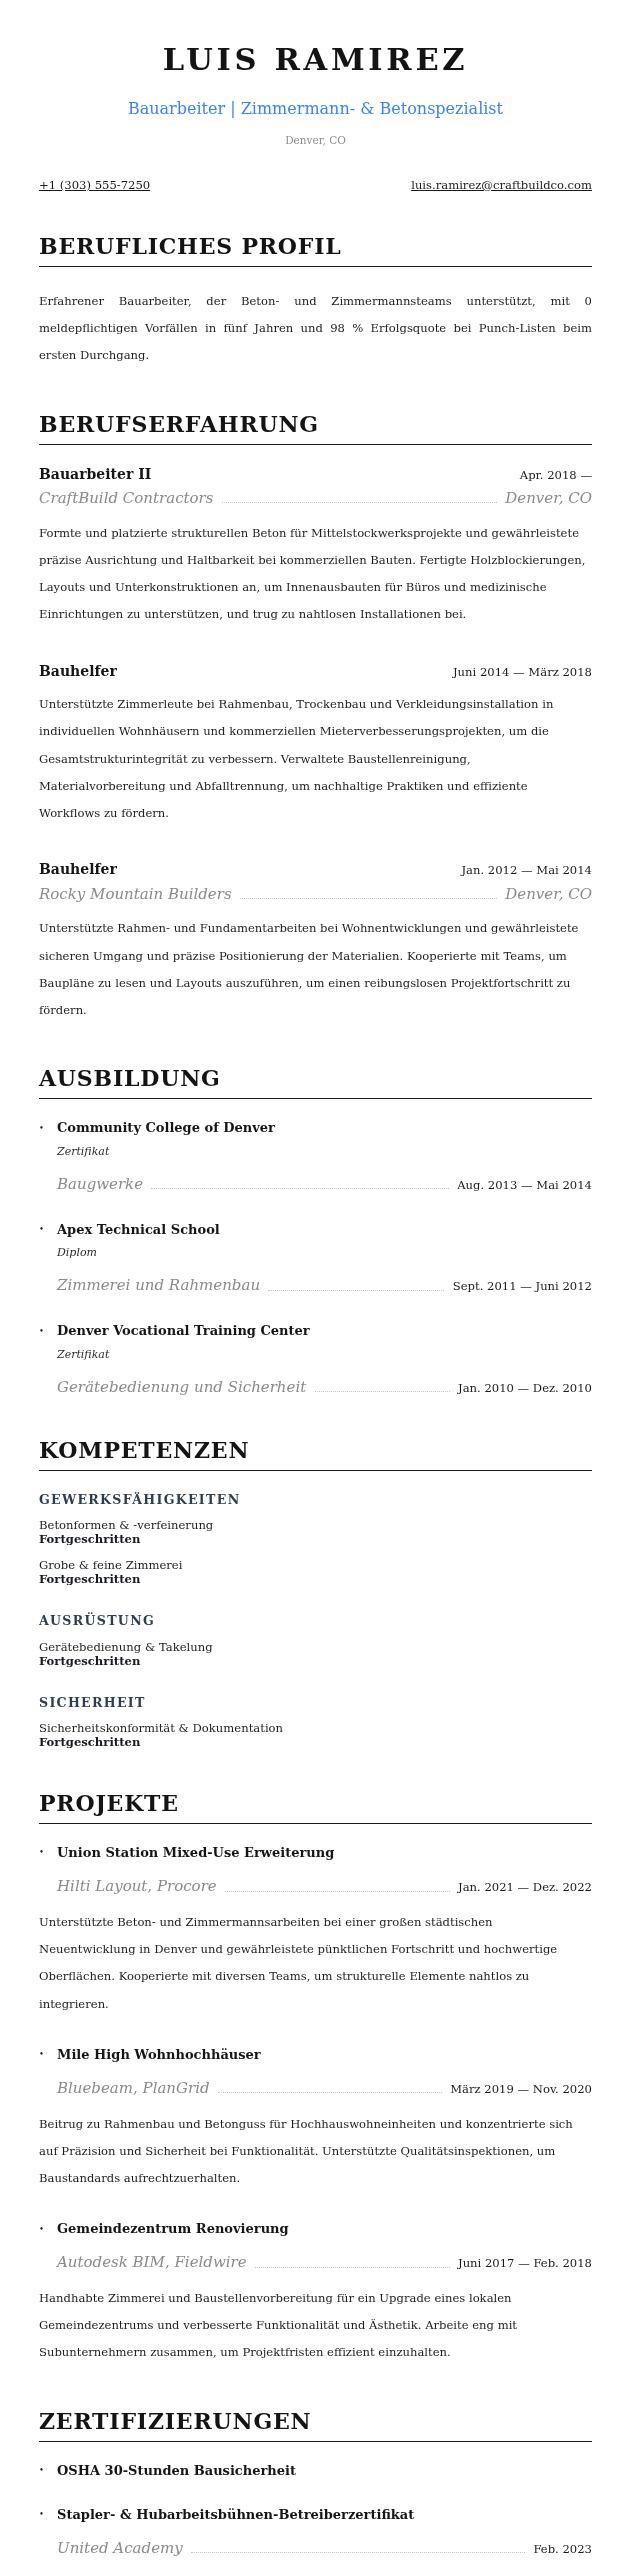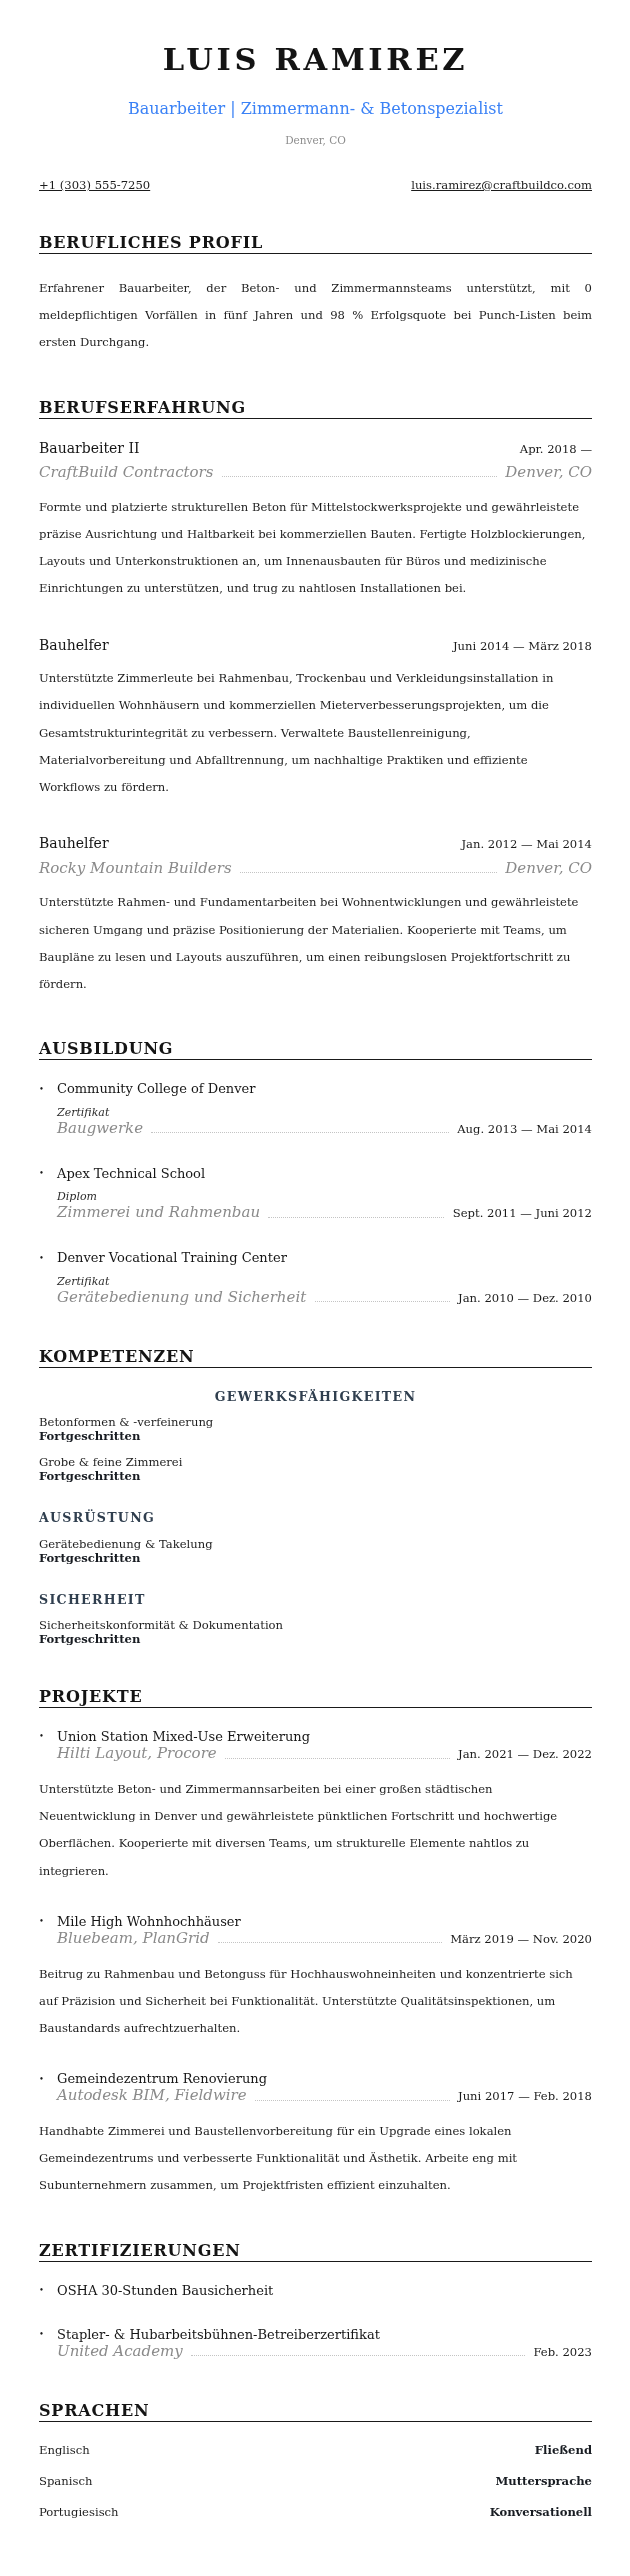--- a/index.html
+++ b/index.html
@@ -30,41 +30,41 @@
     justify-content: space-between;
     font-size: 11.6px;
     color: #1b1b1b;
     margin-top: 19px;
     text-decoration: underline;
   }
 
   
   section { margin-top: 41px; }
   h2.sec-h {
-    font-size: 16px;
+    font-size: 22px;
     font-weight: 700;
     letter-spacing: 0.8px;
     color: #141414;
-    padding-bottom: 1px;
+    padding-bottom: 7px;
     border-bottom: 1.6px solid #1a1a1a;
   }
   .sec-body { margin-top: 21px; }
 
   p.flow {
     font-size: 11.6px;
     line-height: 2.35;
     color: #1d1d1d;
   }
   p.just { text-align: justify; }
 
   
   .job { margin-top: 34px; }
   .job:first-child { margin-top: 0; }
   .row { display: flex; align-items: baseline; }
-  .job-title-row h3 { font-size: 14px; font-weight: 400; color: #161616; }
+  .job-title-row h3 { font-size: 14px; font-weight: 700; color: #161616; }
   .date { font-size: 11.6px; color: #1b1b1b; white-space: nowrap; }
   .meta-row { margin-top: 7.4px; }
   .muted-i { font-size: 15px; font-style: italic; color: #8a8a8a; }
   .leader {
     flex: 1 1 auto;
     border-bottom: 1.1px dotted #c4c4c4;
     margin: 0 8.4px 3.7px 8.4px;
     align-self: flex-end;
     min-width: 21px;
   }
@@ -75,29 +75,29 @@
   .entry { margin-top: 29px; }
   .entry:first-child { margin-top: 0; }
   .b-row { display: flex; align-items: center; }
   .bullet {
     width: 18px;
     flex: 0 0 18px;
     font-size: 8.4px;
     color: #1a1a1a;
     line-height: 1;
   }
-  .b-row h3 { font-size: 13px; font-weight: 400; color: #161616; }
+  .b-row h3 { font-size: 13px; font-weight: 700; color: #161616; }
   .sub { margin-left: 18px; }
   .degree { font-size: 11px; font-style: italic; color: #2c2c2c; margin-top: 9.5px; }
-  .entry .meta-row { margin-top: 0; }
+  .entry .meta-row { margin-top: 17px; }
   .entry .desc { margin-top: 13.7px; }
 
   
   .skill-group { margin-top: 27px; }
-  .skill-group:first-child { margin-top: 0; text-align: center; }
+  .skill-group:first-child { margin-top: 0; }
   .skill-group h4 {
     font-size: 12.6px;
     font-weight: 700;
     letter-spacing: 1.3px;
     color: #2f3e4e;
   }
   .skill-row {
     display: flex;
     justify-content: space-between;
     align-items: baseline;

